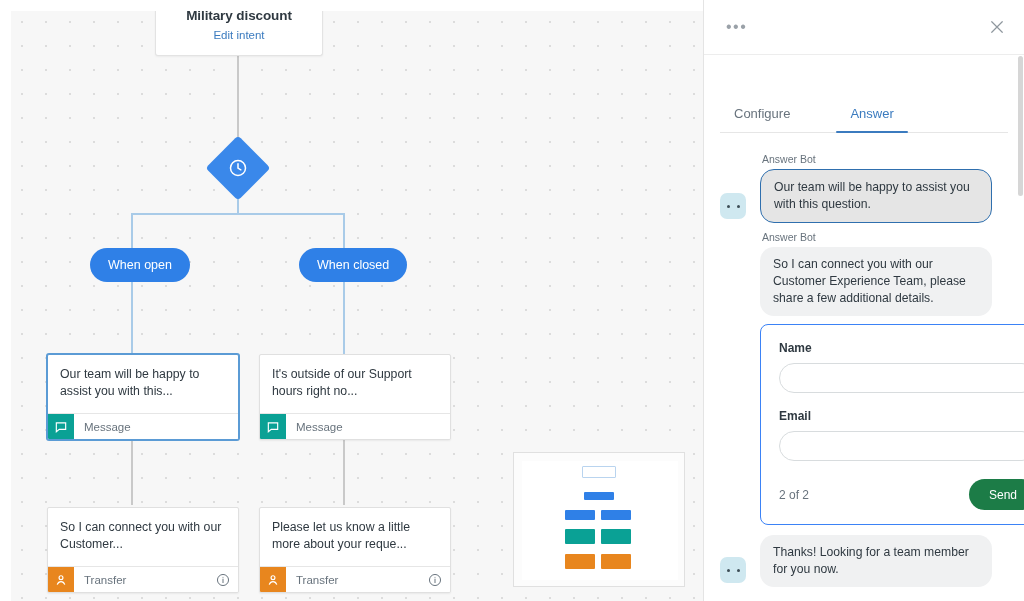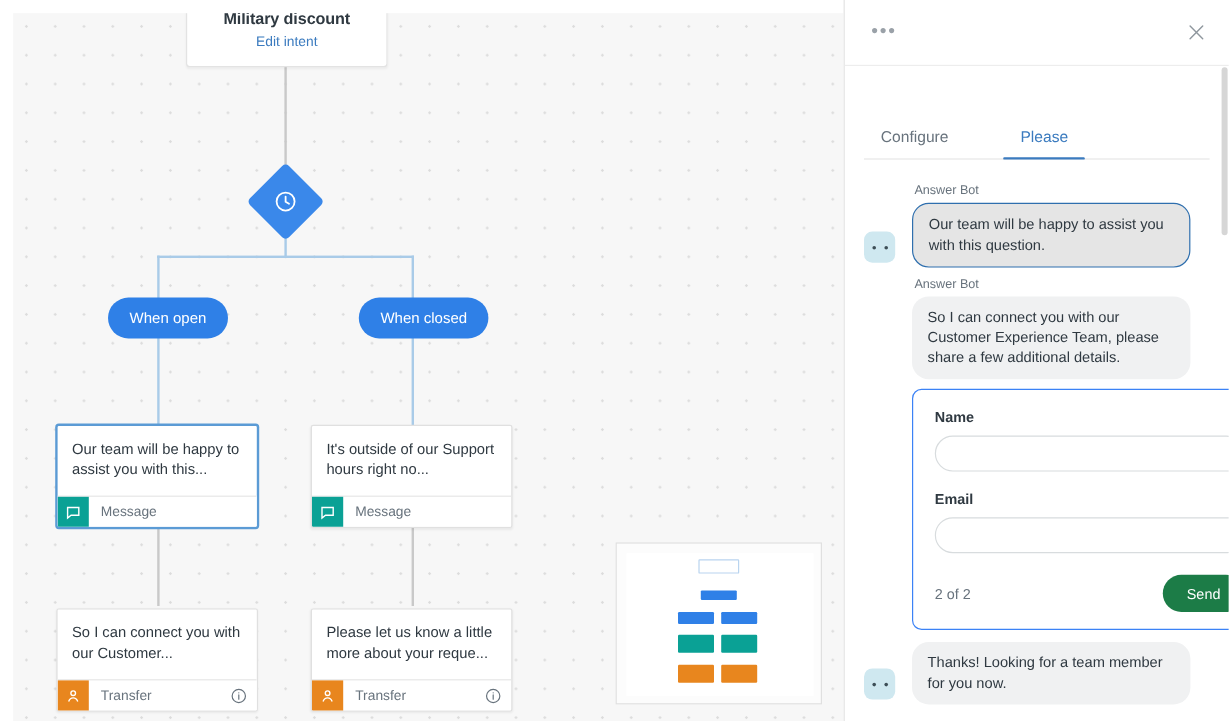--- a/index.html
+++ b/index.html
@@ -78,21 +78,21 @@
     display: flex; align-items: center; justify-content: center;
     font-size: 12.5px;
     padding: 0 18px;
     white-space: nowrap;
     cursor: pointer;
   }
 
   
   .card {
     position: absolute;
-    width: 168px;
+    width: 192px;
     background: #ffffff;
     border: 1px solid #e0e0e0;
     border-radius: 2px;
     box-shadow: 0 1px 2px rgba(0,0,0,.06);
     overflow: hidden;
     cursor: pointer;
   }
   .card.selected { border: 1px solid #5b9bd5; box-shadow: 0 0 0 1px #5b9bd5; }
   .card .card-body {
     padding: 11px 12px 13px 12px;
@@ -354,21 +354,21 @@
       <svg class="close-x" viewBox="0 0 24 24" fill="none" stroke="#8f979e" stroke-width="1.6" stroke-linecap="round">
         <path d="M5 5l14 14M19 5L5 19"></path>
       </svg>
     </div>
 
     <div class="tabs">
       <div class="tab">
         <span>Configure</span>
       </div>
       <div class="tab active">
-        <span>Please</span>
+        <span>Answer</span>
       </div>
     </div>
 
     <div class="chat">
 
       <div class="msg-row msg-block">
         <div class="avatar-slot">
           <div class="bot-avatar">
               <i></i>
               <i></i>

